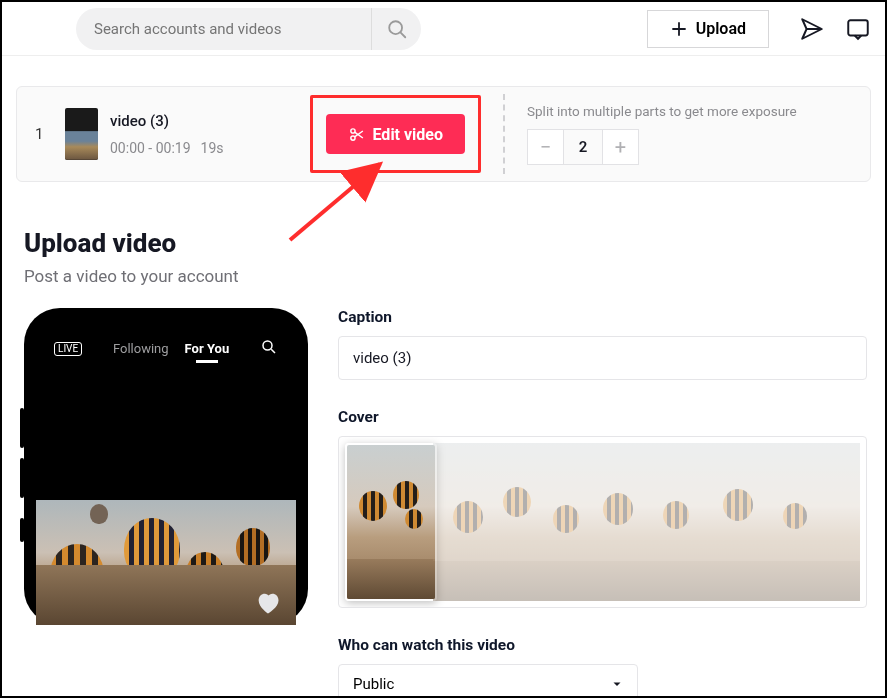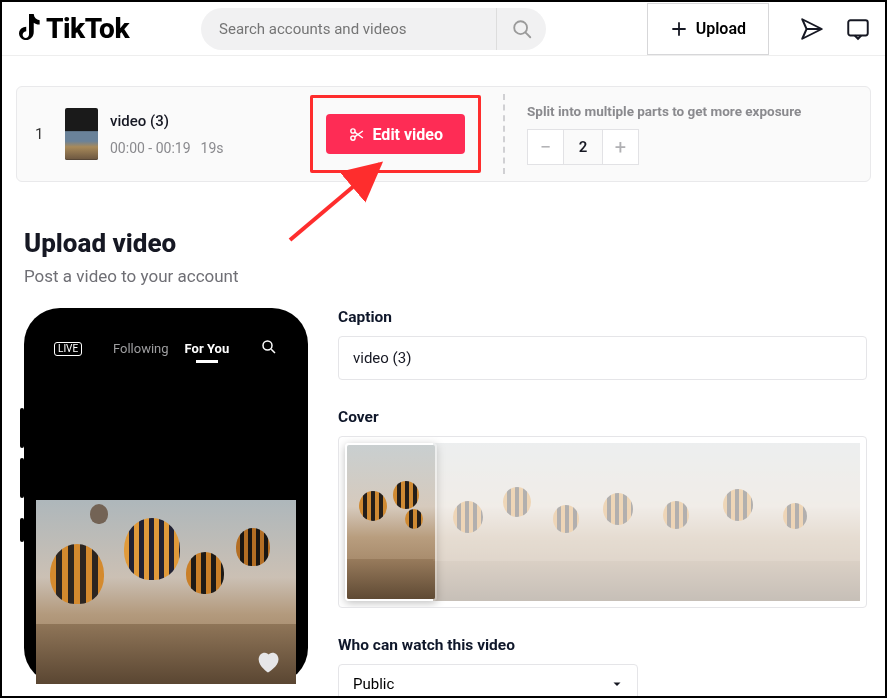--- a/index.html
+++ b/index.html
@@ -4,45 +4,45 @@
 <style>
   * { box-sizing: border-box; margin: 0; padding: 0; font-family: -apple-system, BlinkMacSystemFont, "Segoe UI", Roboto, Helvetica, Arial, sans-serif; }
   body { background: #fff; width: 887px; height: 698px; overflow: hidden; position: relative; border: 2px solid #000; }
   .topbar { height: 54px; display: flex; align-items: center; padding: 0 14px; gap: 12px; border-bottom: 1px solid #eee; }
   .logo { display: flex; align-items: center; gap: 4px; font-weight: 800; font-size: 28px; letter-spacing: -0.5px; color:#000;}
   .logo svg { width: 26px; height: 30px; }
   .search { flex: 0 0 345px; margin-left: 60px; height: 42px; background: #f1f1f2; border-radius: 30px; display: flex; padding-left: 18px; }
   .search input { flex: 1; border: none; background: transparent; font-size: 15px; color: #757575; outline: none; }
   .search-btn { width: 50px; height: 100%; border-left: 1px solid #ddd; display:flex; align-items:center; justify-content:center; color:#9a9a9a;}
   .spacer { flex: 1; }
-  .upload-btn { height: 52px; border: 1px solid #d7d7d9; background: #fff; padding: 0 22px; display:flex; align-items:center; gap:8px; font-size:16px; font-weight:600; cursor:pointer;}
+  .upload-btn { height: 38px; border: 1px solid #d7d7d9; background: #fff; padding: 0 22px; display:flex; align-items:center; gap:8px; font-size:16px; font-weight:600; cursor:pointer;}
   .topicons { display:flex; align-items:center; gap:20px; margin-left:18px; color:#161823;}
   .topicons svg { width:26px; height:26px; }
 
   .editbar { margin: 30px 14px 0 14px; border: 1px solid #e9e9eb; border-radius: 6px; height: 96px; display:flex; align-items:center; padding: 0 18px; background:#fafafa; }
   .idx { font-size:15px; color:#333; width:18px;}
   .thumb { width:33px; height:52px; background:#1a1a1a; border-radius:2px; margin: 0 12px; overflow:hidden; position:relative;}
   .thumb::after{content:"";position:absolute;inset:0;background:linear-gradient(180deg,#6a8299 0%,#6a8299 35%,#a88a5a 55%,#6b5640 100%);transform:scaleY(.55) translateY(40%);}
   .vmeta .title { font-size:15px; font-weight:500; color:#161823; }
   .vmeta .sub { font-size:14px; color:#8a8a8e; margin-top:10px; display:flex; gap:10px;justify-content:space-between;}
   .editbtn-wrap { margin-left: 86px; border: 3px solid #fe2d2d; padding:16px 13px; border-radius:2px;}
   .editbtn { background:#fe2c55; color:#fff; border:none; height:40px; padding: 0 22px; font-size:16px; font-weight:700; border-radius:4px; display:flex; align-items:center; gap:8px; cursor:pointer;}
   .split { border-left: 2px dashed #d0d0d3; height:80px; margin-left:22px; padding-left:22px; display:flex; flex-direction:column; justify-content:center;}
-  .split-h { font-size:13.5px; color:#8a8a8e; font-weight:700;}
+  .split-h { font-size:13.5px; color:#8a8a8e; font-weight:400;}
   .stepper { margin-top:10px; display:flex; border:1px solid #e2e2e5; width:112px; height:36px;}
   .stepper button { width:36px; background:#fff; border:none; border-right:1px solid #e2e2e5; color:#b0b0b3; font-size:20px; cursor:pointer; display:flex;align-items:center;justify-content:center;}
   .stepper button:last-child{border-left:1px solid #e2e2e5; border-right:none;}
   .stepper span { flex:1; display:flex;align-items:center;justify-content:center; font-size:15px; font-weight:600; color:#161823;}
 
   .heading { margin: 46px 0 0 22px; }
   .heading h1 { font-size:26px; font-weight:800; color:#161823;}
   .heading p { margin-top:8px; font-size:17px; color:#6f6f75;}
 
   .content { display:flex; margin: 22px 0 0 22px; gap:30px;}
-  .phone { width:284px; height:376px; position:relative;}
+  .phone { width:284px; height:317px; position:relative;}
   .phone-frame { position:absolute; inset:0; background:#000; border-radius:36px; }
   .phone-sidebtn { position:absolute; left:-4px; width:4px; background:#000; border-radius:2px;}
   .sb1{top:100px;height:40px;} .sb2{top:150px;height:40px;} .sb3{top:210px;height:24px;}
   .phone-inner { position:absolute; top:12px; left:12px; right:12px; bottom:0; background:#000; border-radius:28px 28px 0 0; overflow:hidden;}
   .phone-top { height:36px; display:flex; align-items:flex-end; justify-content:space-between; padding:0 18px 0 18px; color:#fff;}
   .ptab { display:flex; gap:16px; font-size:13px; align-items:center;}
   .ptab .foll{color:#9e9ea0;}
   .ptab .fy{font-weight:700; position:relative;}
   .ptab .fy::after{content:"";position:absolute;bottom:-7px;left:25%;width:50%;height:3px;background:#fff;}
   .live-ic{font-size:10px;border:1.5px solid #fff;border-radius:3px;padding:1px 3px;line-height:1;}
@@ -68,26 +68,20 @@
   .mini-ground{position:absolute;left:0;right:0;bottom:0;height:40px;background:linear-gradient(180deg,#987b5c 0%,#5f4a34 100%);}
   .mb{position:absolute;border-radius:50%;background:repeating-linear-gradient(90deg,#cf8a33 0 4px,#241e19 4px 8px);}
   .select { border:1px solid #e5e5e8; border-radius:4px; padding:10px 14px; width:300px; display:flex; justify-content:space-between; align-items:center; font-size:15px; cursor:pointer;}
 
   .arrow { position:absolute; left:282px; top:154px; width:110px; height:90px; pointer-events:none;}
 </style>
 </head>
 <body>
 
 <div class="topbar">
-  <div class="logo">
-    <svg viewBox="0 0 32 38">
-        <path fill="#000" d="M22 0c.4 4.6 3.3 7.4 7.5 7.8v5.4c-2.7.3-5.2-.6-7.5-2.2v11.7c0 8.4-8.9 13.2-15.5 8.2C1.1 27 2.5 17 12.5 16.3v5.6c-.9.2-1.8.5-2.6 1-2.2 1.4-2.6 4.4-.9 6.3 2.3 2.5 7 1 7-3.5V0h6z"></path>
-      </svg>
-    <span>TikTok</span>
-  </div>
   <div class="search">
     <input placeholder="Search accounts and videos" style="">
     <div class="search-btn">
       <svg width="22" height="22" viewBox="0 0 24 24">
           <circle cx="10.5" cy="10.5" r="7" stroke="currentColor" stroke-width="2" fill="none"></circle>
           <line x1="16" y1="16" x2="21" y2="21" stroke="currentColor" stroke-width="2" stroke-linecap="round"></line>
         </svg>
     </div>
   </div>
   <div class="spacer"></div>

